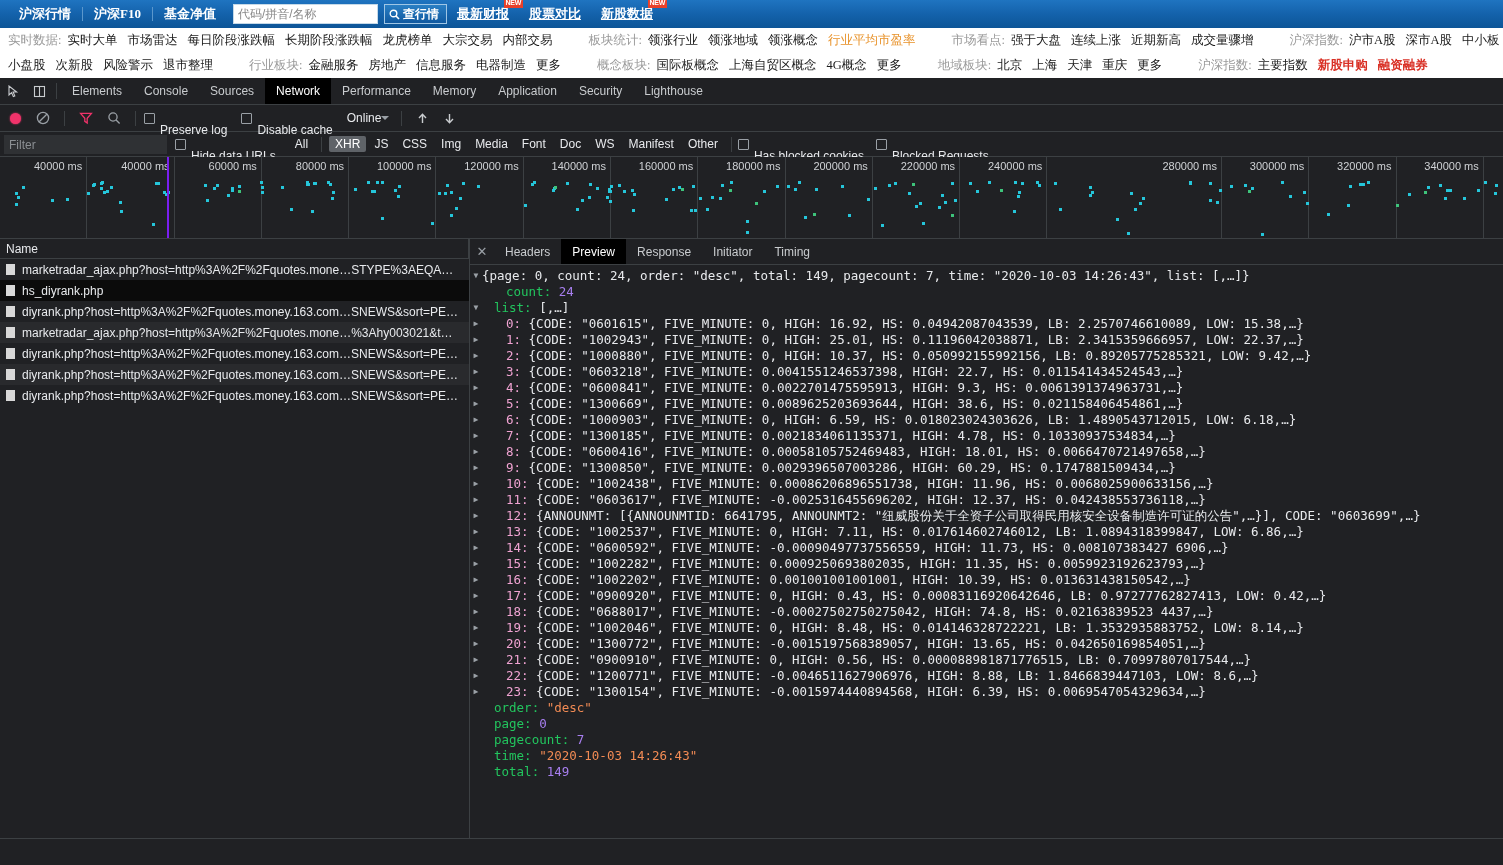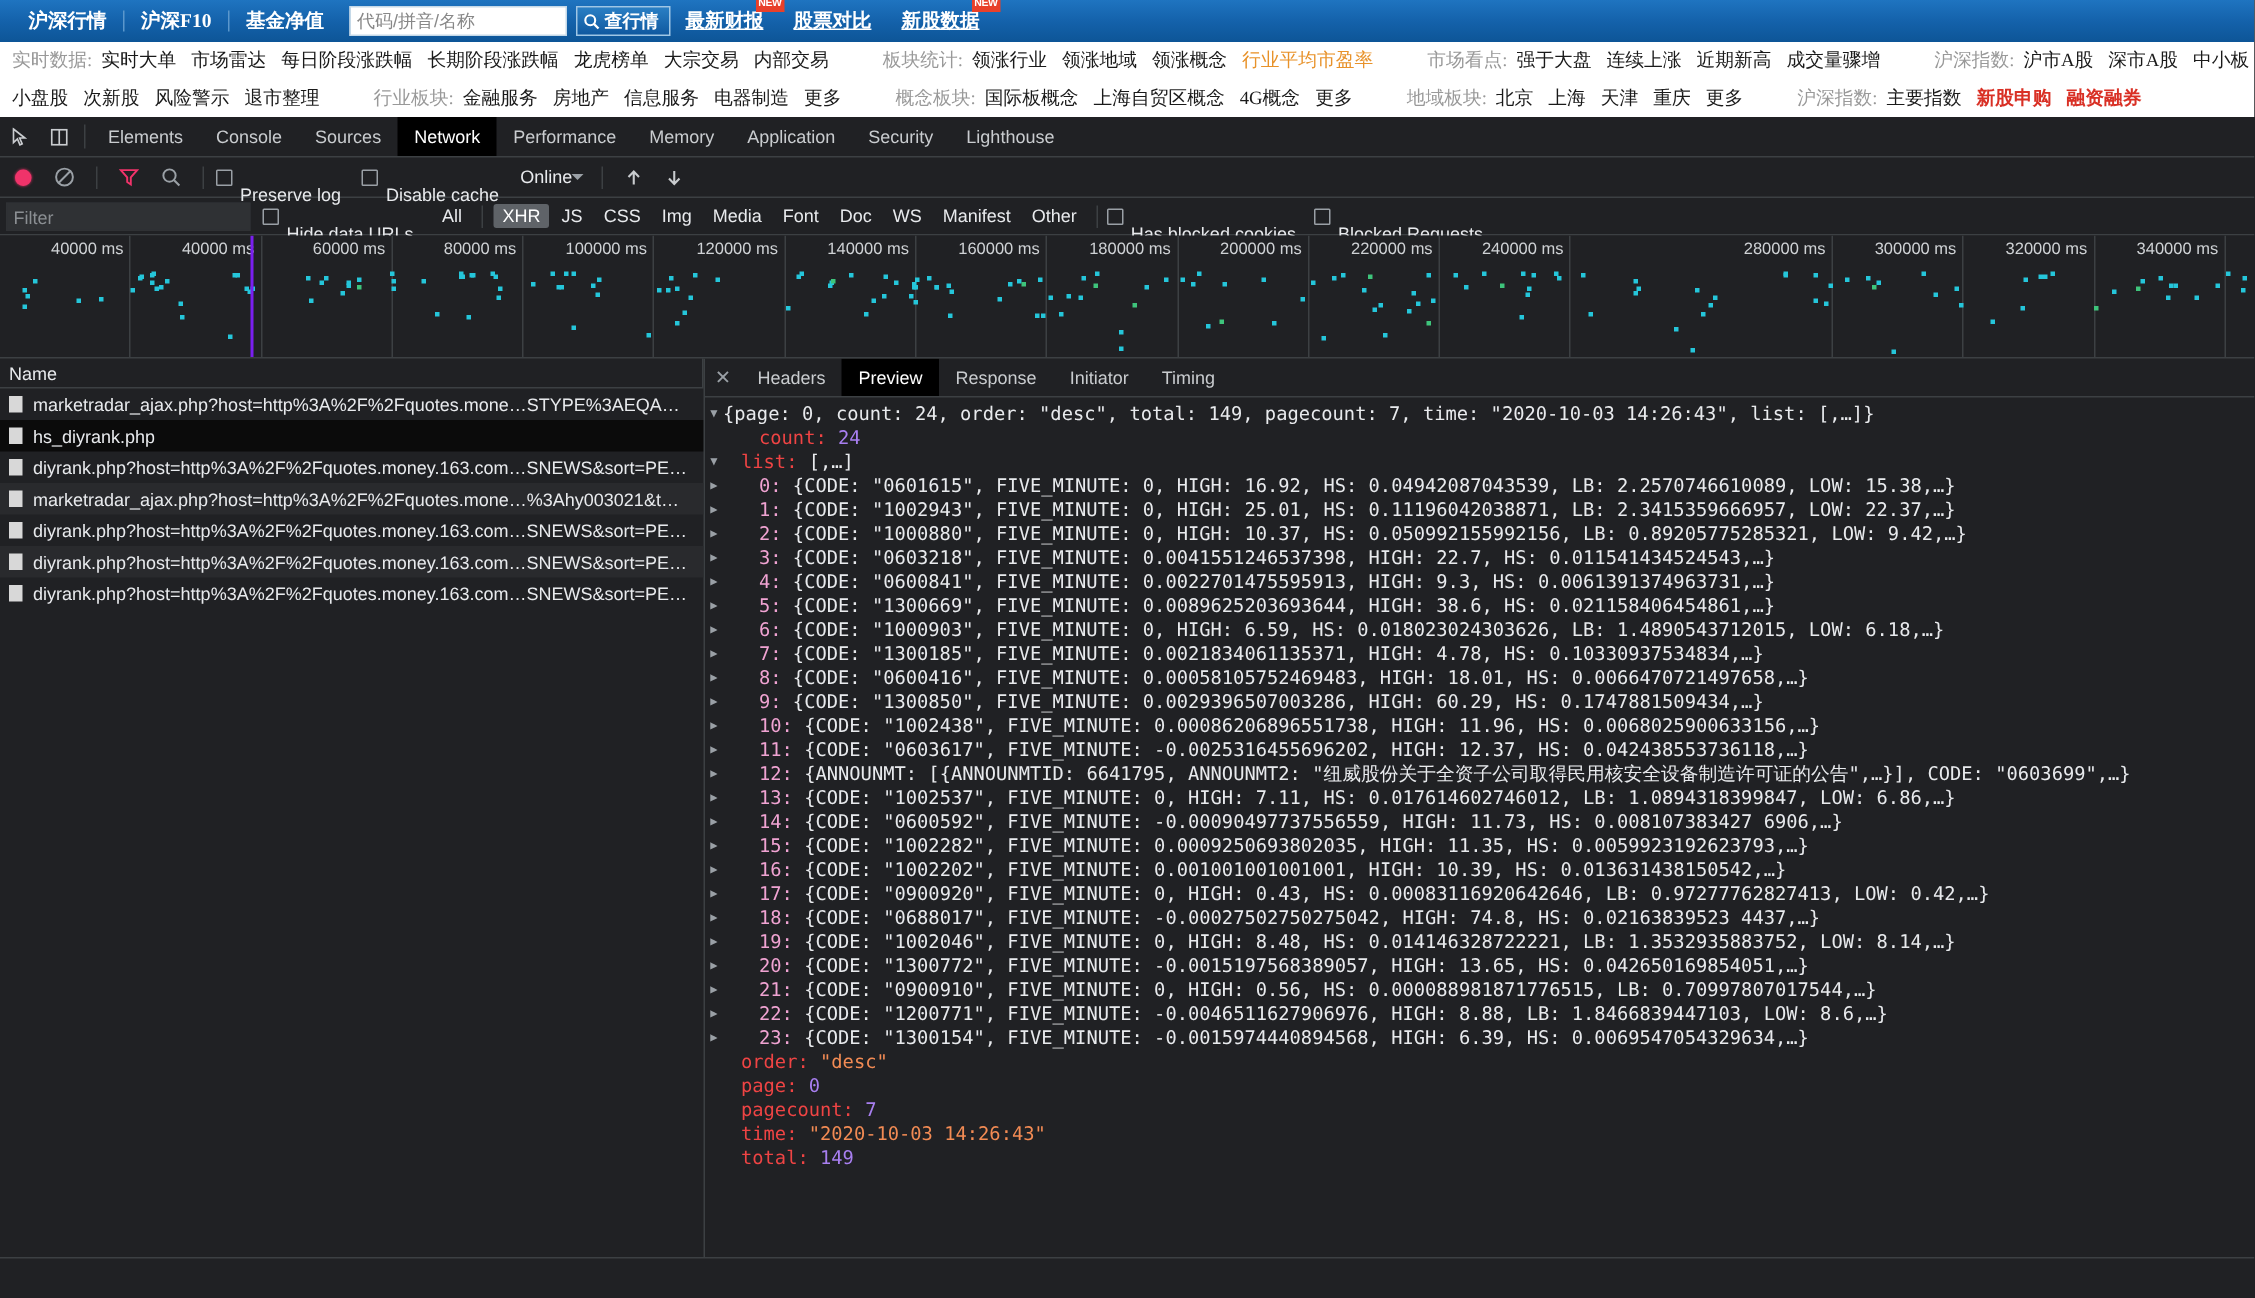--- a/index.html
+++ b/index.html
@@ -338,21 +338,21 @@
     width: 12px; flex: none; color: #9aa0a6;
     font-size: 8px; line-height: 16px; text-align: center;
     cursor: pointer;
   }
   .tri.open::before { content: "▼"; }
   .tri.closed::before { content: "▶"; }
   .tri.blank::before { content: ""; }
   .ind1 { padding-left: 12px; }
   .ind2 { padding-left: 24px; }
   .key-idx { color: #f0a3d2; }
-  .key { color: #ef4444; }
+  .key { color: #22c55e; }
   .num { color: #a87ff0; }
   .str { color: #f28b54; }
   .plain { color: #e8eaed; }
 
   
   .statusbar {
     height: 27px;
     border-top: 1px solid #3c4043;
     display: flex;
     flex: none;

